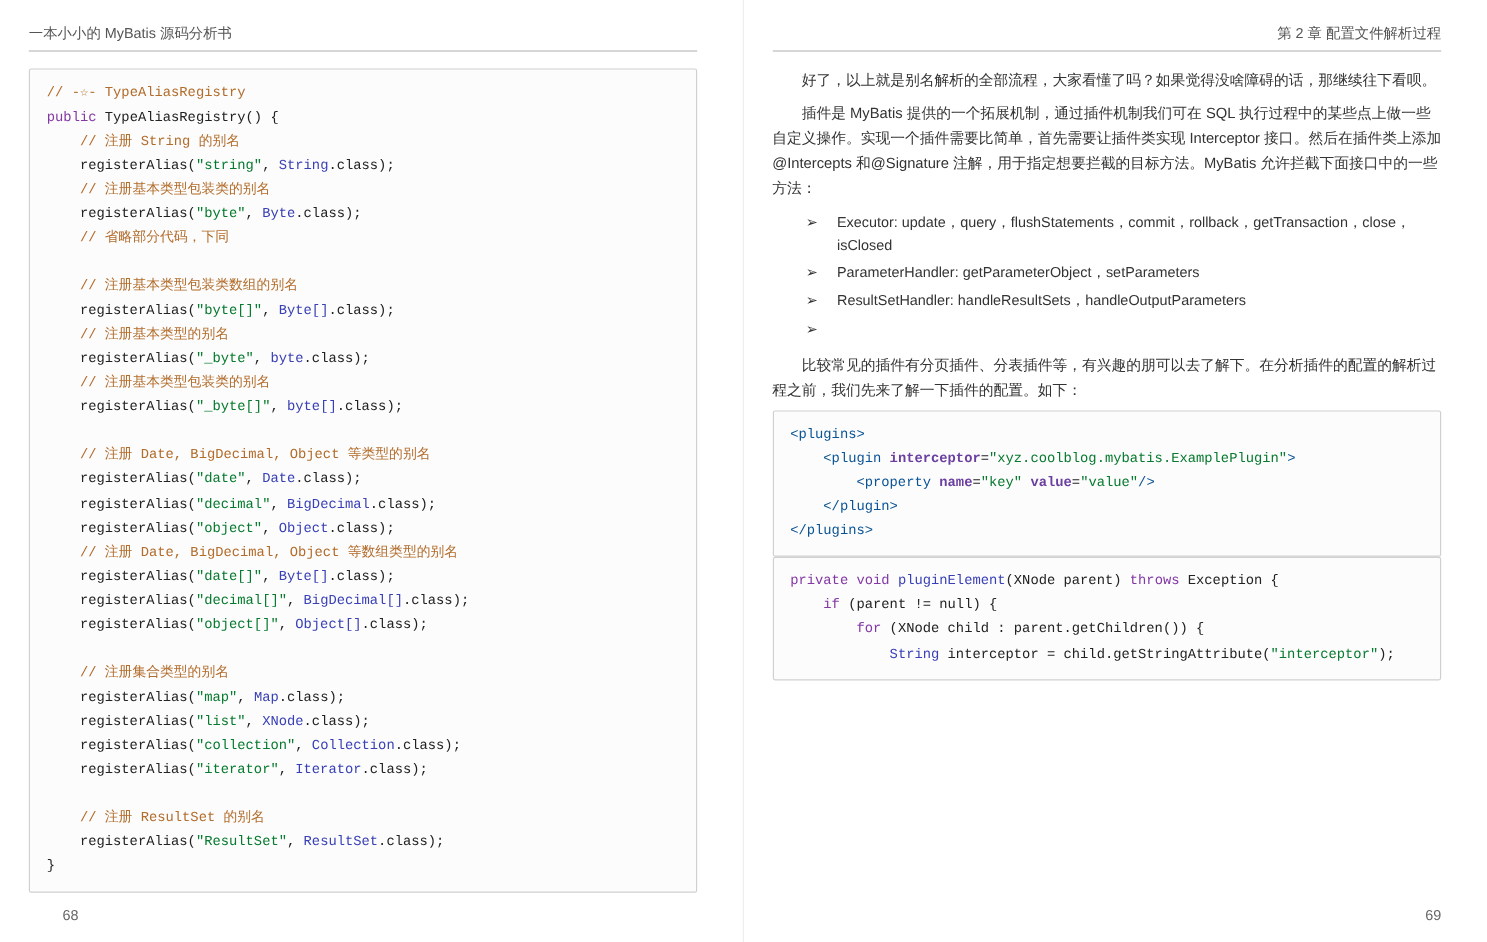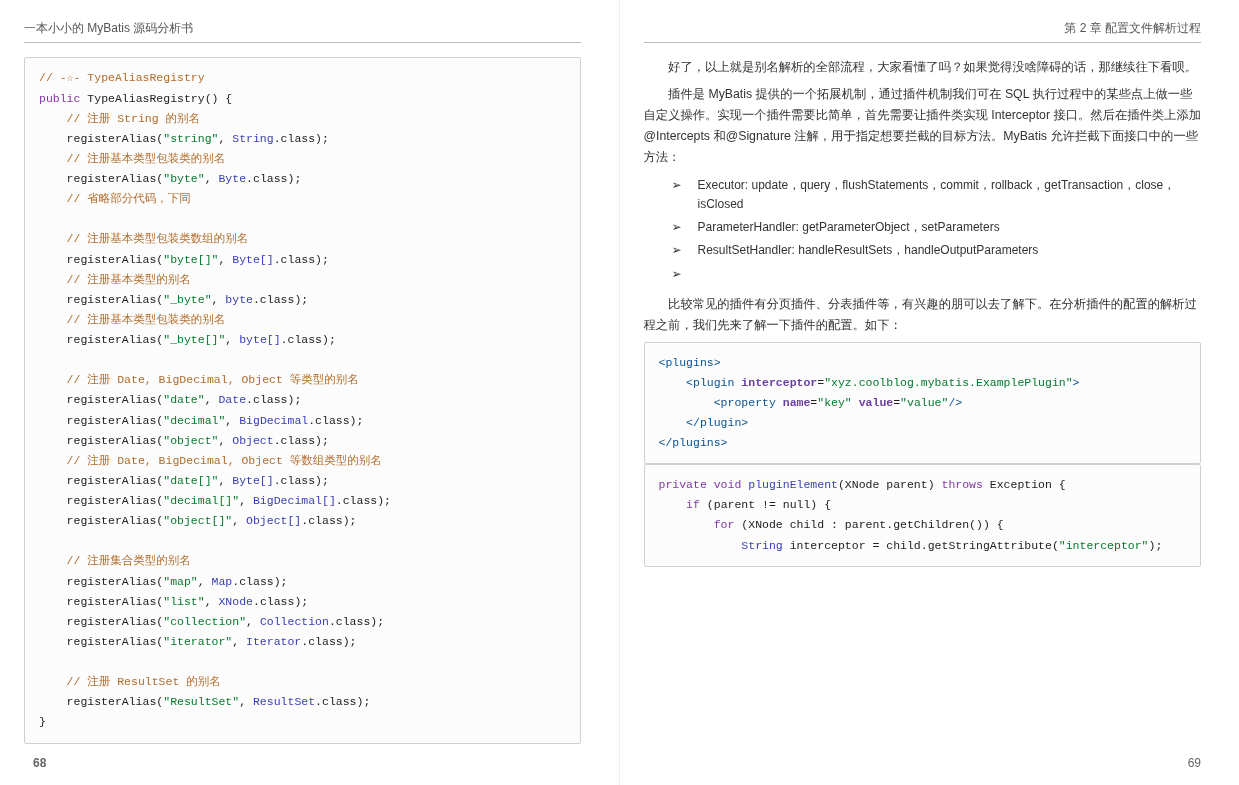--- a/index.html
+++ b/index.html
@@ -33,21 +33,21 @@
   padding: 10px 14px;
   font-family: Consolas, "Courier New", monospace;
   font-size: 11.5px;
   line-height: 1.75;
   border-radius: 2px;
   white-space: pre;
   overflow: hidden;
   color: #222;
 }
 .pageno { position: absolute; bottom: 12px; font-size: 12px; color: #666; }
-.page.left .pageno { left: 33px; font-weight: bold; }
+.page.left .pageno { left: 52px; }
 .page.right .pageno { right: 38px; }
 .para { text-indent: 2em; margin: 6px 0; font-size: 12.3px; color: #333; }
 .sect { font-size: 16px; font-weight: 600; margin: 16px 0 10px 0; color: #222; }
 .bullets { margin: 8px 0 10px 28px; }
 .bullet { display: flex; gap: 14px; margin: 4px 0; font-size: 12px; color: #333; line-height: 1.6; }
 .bullet .arrow { color: #333; font-size: 12px; min-width: 12px; }
 .smalllabel { margin: 10px 0 8px 2em; font-size: 12.3px; }
 
 .c-comment { color: #b26c2b; }
 .c-keyword { color: #8338a5; }

